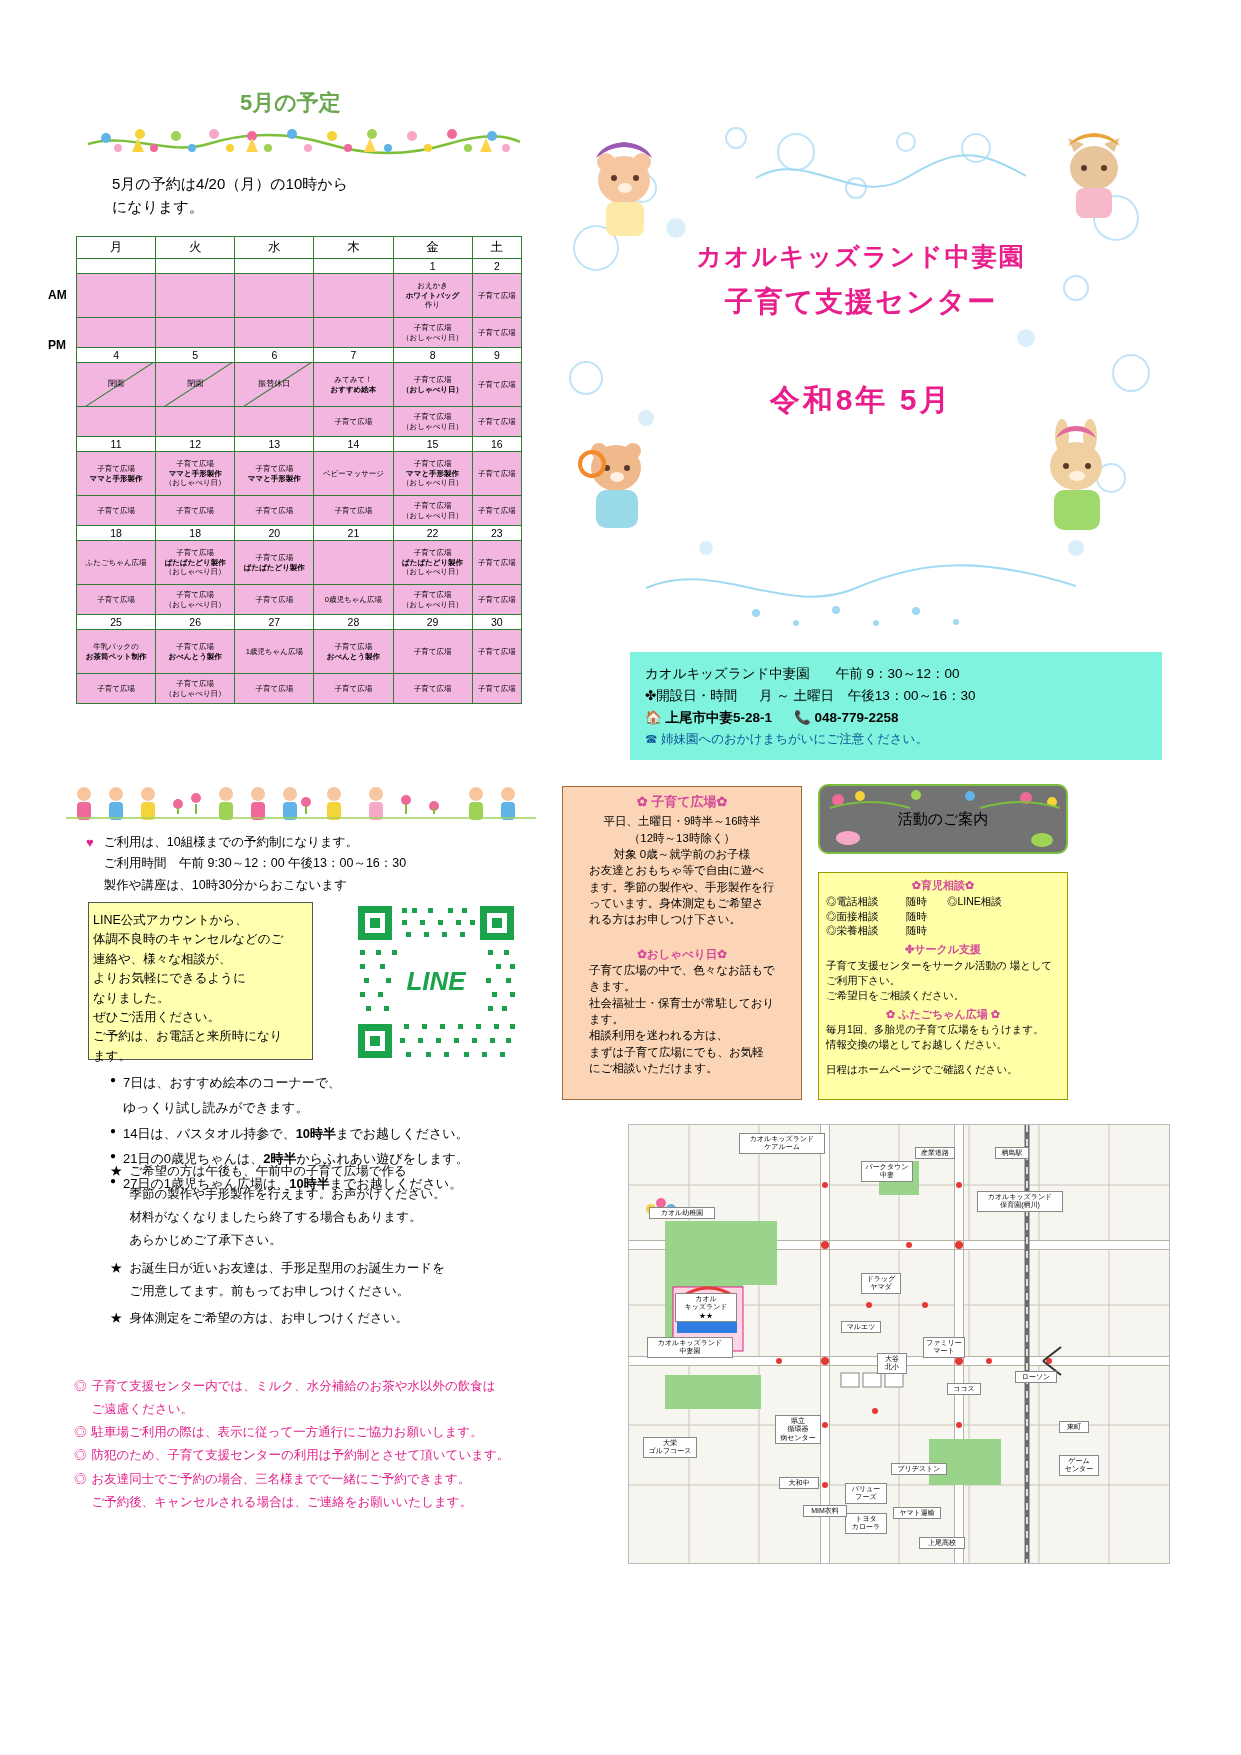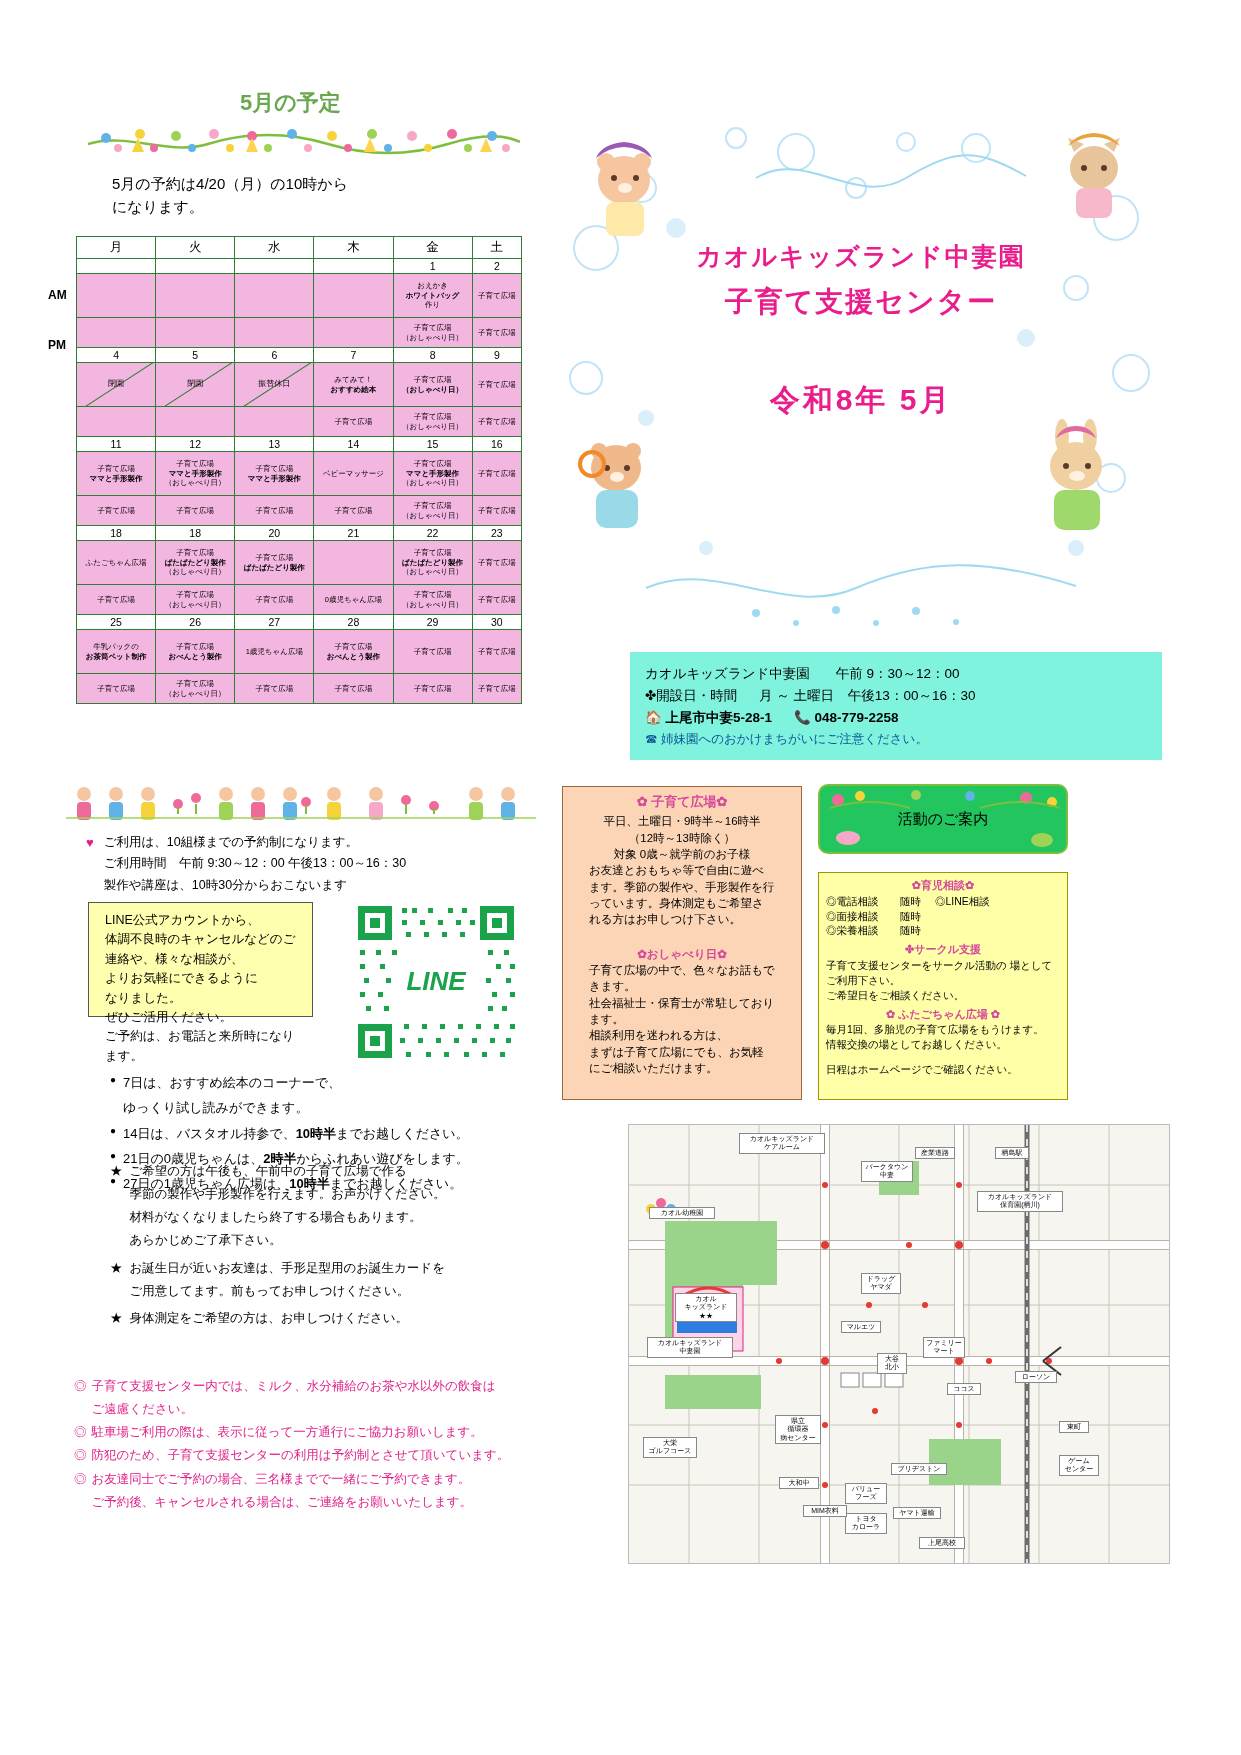--- a/index.html
+++ b/index.html
@@ -111,23 +111,23 @@
 
   
   #usage {
     left:86px; top:832px; width:460px;
     font-size:12.5px; color:#000; line-height:1.7;
   }
   #usage .heart { color:#e0218a; font-size:13px; }
 
   
   #line-box {
-    left:88px; top:902px; width:225px; height:115px;
+    left:88px; top:902px; width:225px; height:158px;
     background:#ffffb0; border:1px solid #555;
-    padding:8px 16px;
+    padding:8px 4px;
     font-size:12.5px; line-height:1.55; color:#000;
   }
   #qr {
     left:352px; top:900px; width:168px; height:165px;font-style:italic;
   }
 
   
   #bullets {
     left:110px; top:1070px; width:440px;
     font-size:13px; line-height:1.95; color:#000;
@@ -160,35 +160,35 @@
     text-align:center; color:#d44a9a; font-weight:bold; font-size:13px;
     margin-bottom:2px;
   }
   #hiroba .sub { color:#d44a9a; font-weight:bold; }
   #hiroba .c { text-align:center; }
 
   
   #act-head {
     left:818px; top:784px; width:250px; height:70px;
     border:2px solid #7bbf3a; border-radius:10px;
-    background:#22c55e;
+    background:#737373;
   }
   #act-head-txt {
     position:absolute; left:0; top:24px; width:100%;
     text-align:center; font-size:15px; color:#000;
   }
   #act-box {
     left:818px; top:872px; width:250px; height:228px;
     background:#ffffa8; border:1px solid #9a9a00;
     padding:5px 7px;
     font-size:10.5px; line-height:1.42; color:#000;
   }
   #act-box .h { color:#d44a9a; font-weight:bold; font-size:11px; }
   #act-box .c { text-align:center; }
-  #act-box .row { display:flex; }
+  #act-box .row { display:flex; gap:6px; }
   #act-box .row span:first-child { width:74px; }
 
   
   #map {
     left:628px; top:1124px; width:542px; height:440px;
     background:#f6f4ee; border:1px solid #bbb;
     overflow:hidden;
   }
   .mlabel {
     position:absolute; background:#ffffff; border:1px solid #888;

